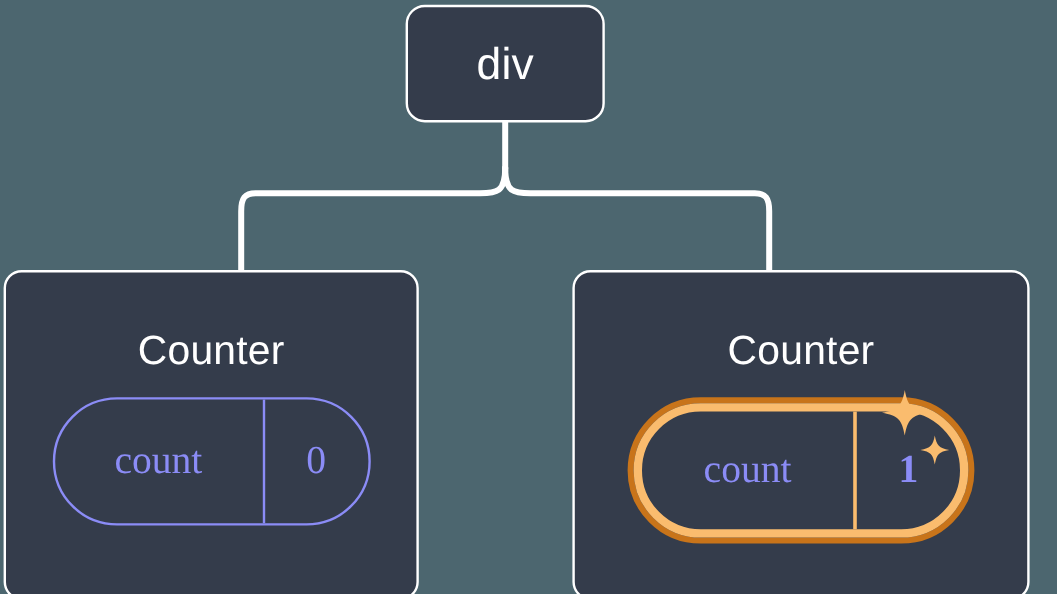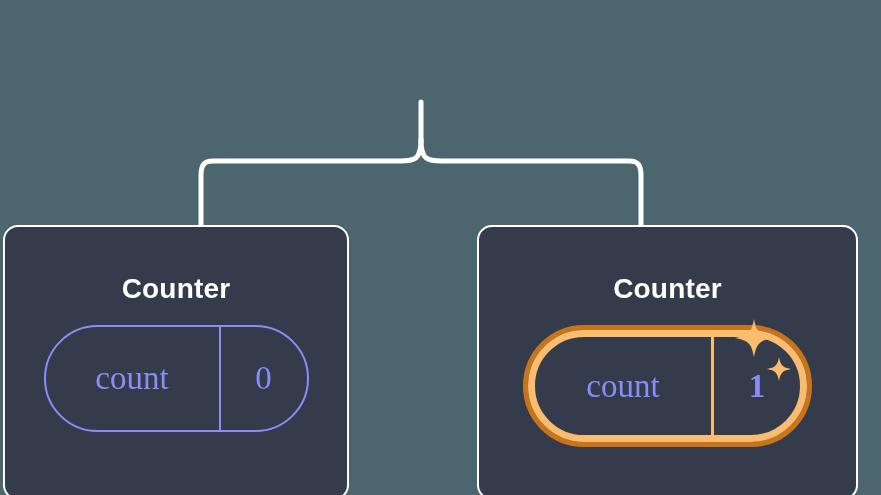--- a/index.html
+++ b/index.html
@@ -63,22 +63,22 @@
     height: 275px;
     border-radius: 15px;
     padding-top: 48px;
   }
 
   .node-left  { left: 3px;   width: 346px; }
   .node-right { left: 477px; width: 381px; }
 
   .node-title {
     color: #ffffff;
-    font-size: 28px;
-    font-weight: 700;
+    font-size: 34px;
+    font-weight: 400;
     letter-spacing: 0.2px;
     line-height: 1;
     margin-bottom: 22px;
   }
 
   
   .pill-wrap {
     position: relative;
     display: flex;
     justify-content: center;
@@ -174,20 +174,23 @@
 
   <svg id="connectors" viewBox="0 0 881 495" width="881" height="495" fill="none" xmlns="http://www.w3.org/2000/svg">
 
     <path d="M421,102 L421,140" stroke="#ffffff" stroke-width="5" stroke-linecap="round"></path>
 
     <path d="M421,140 C421,160 414,161 400,161 L213,161 C204,161 201,165 201,176 L201,226" stroke="#ffffff" stroke-width="5" stroke-linecap="round"></path>
 
     <path d="M421,140 C421,160 428,161 442,161 L629,161 C638,161 641,165 641,176 L641,226" stroke="#ffffff" stroke-width="5" stroke-linecap="round"></path>
   </svg>
 
+  <div class="node node-root">
+    <span class="node-title-root">div</span>
+  </div>
 
   <div class="node node-child node-left">
     <span class="node-title">Counter</span>
 
     <div class="pill-wrap">
       <div class="pill pill-plain">
         <div class="pill-cell pill-key">count</div>
         <div class="pill-cell pill-val">0</div>
       </div>
     </div>

